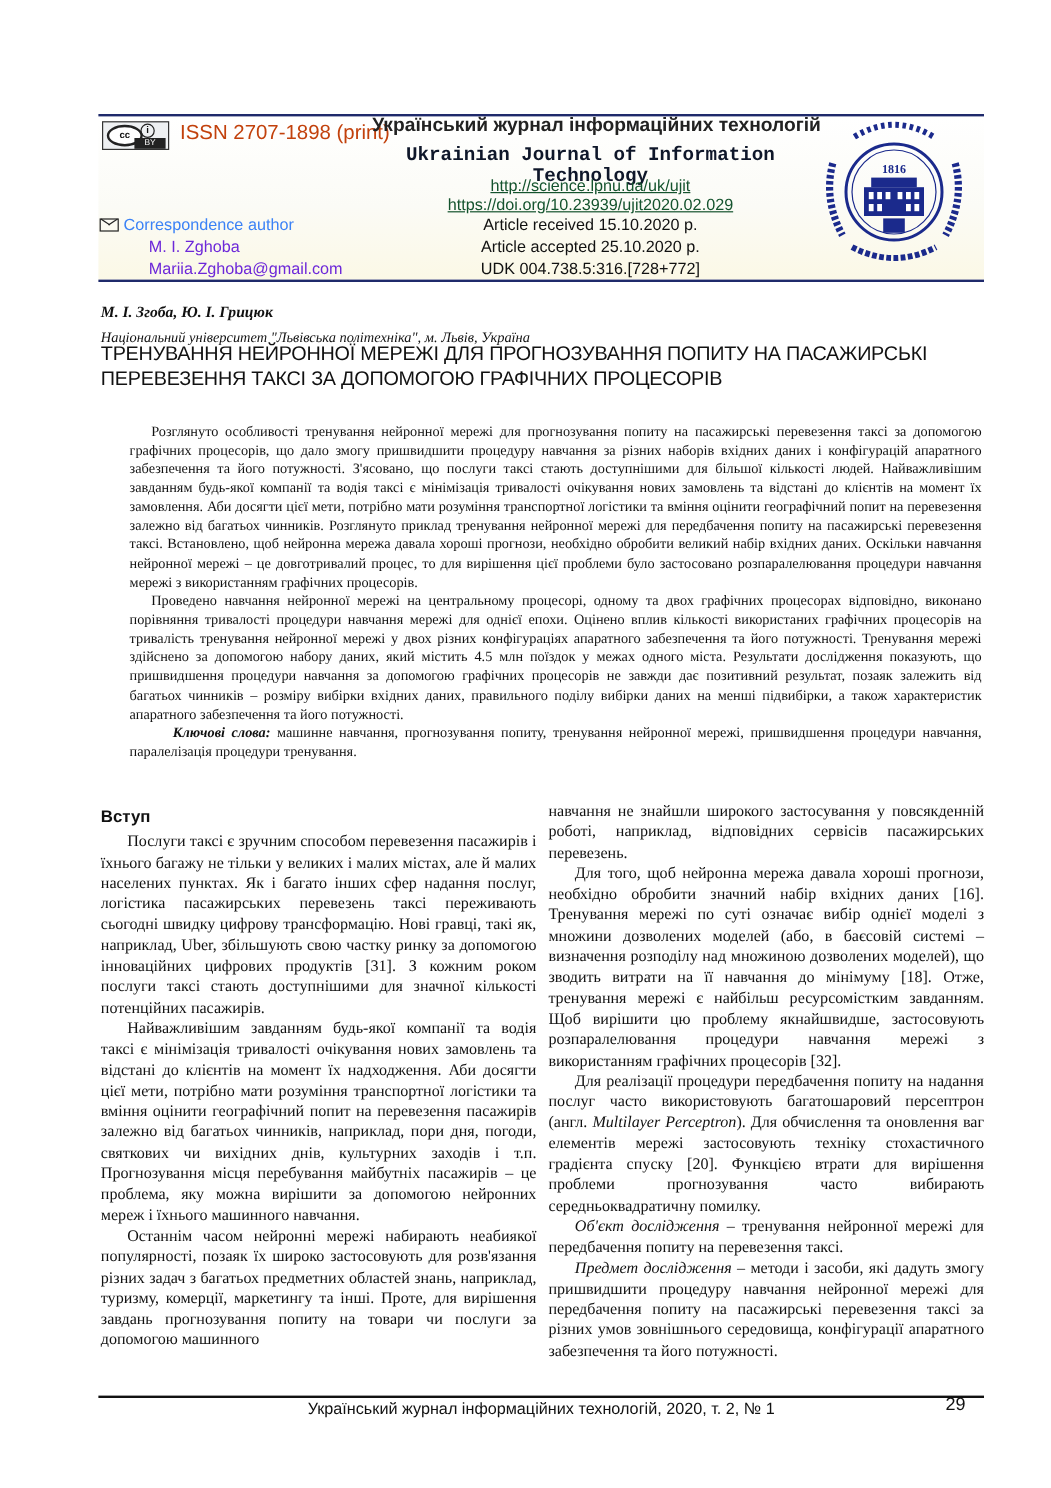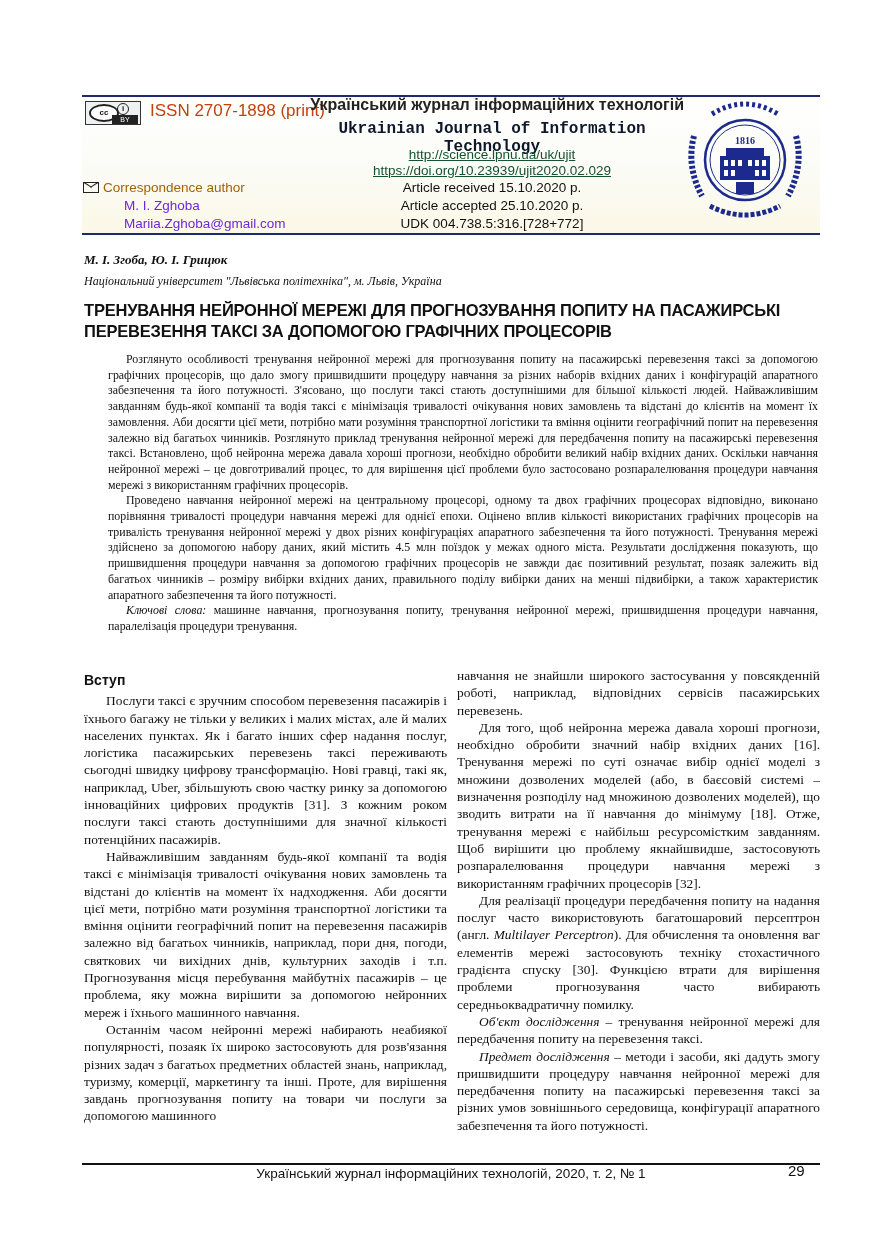--- a/index.html
+++ b/index.html
@@ -14,33 +14,33 @@
   .cc .c1 { position:absolute; left:3px; top:2px; width:30px; height:18px; border:2px solid #222; border-radius:50%; box-sizing:border-box;
     font:bold 8px "Liberation Sans",sans-serif; text-align:center; line-height:14px; background:#fff; }
   .cc .c2 { position:absolute; left:31px; top:1px; width:12px; height:12px; border:1.5px solid #222; border-radius:50%; box-sizing:border-box;
     font:bold 8px "Liberation Sans",sans-serif; text-align:center; line-height:9px; }
   .cc .by { position:absolute; left:26px; top:13px; width:26px; height:9px; background:#222; color:#fff; font:7px "Liberation Sans",sans-serif; text-align:center; line-height:9px; }
   .issn { left:150px; top:101px; font-size:17px; color:#c2410c; }
   .jt-uk { left:300px; top:96px; width:384px; text-align:right; font-size:16px; font-weight:bold; color:#222; }
   .jt-en { left:300px; top:120px; width:384px; text-align:center; font-size:16px; font-weight:bold; color:#0f172a;font-family:Liberation Mono, monospace; }
   .link { color:#14532d; text-decoration:underline; font-size:13.5px; }
   .hcenter { left:300px; width:384px; text-align:center; font-size:13.5px; color:#111; }
-  .corr { left:83px; top:180px; font-size:13.5px; color:#a16207; }
+  .corr { left:83px; top:180px; font-size:13.5px; color:#3b82f6; }
   .corr .env { display:inline-block; width:16px; height:11px; border:1.3px solid #222; position:relative; vertical-align:-1px; margin-right:4px; box-sizing:border-box; }
   .corr .env:before, .corr .env:after { content:""; position:absolute; top:-1px; width:9px; height:1.3px; background:#222; }
   .corr .env:before { left:0; transform-origin:left; transform:rotate(33deg); }
   .corr .env:after { right:0; transform-origin:right; transform:rotate(-33deg); }
   .corr-line { left:124px; font-size:13.5px; color:#6d28d9; }
   .seal { left:680px; top:96px; width:130px; height:132px; }
   .authors { left:84px; top:252px; font-size:13px; font-weight:bold; font-style:italic; }
   .affil { left:84px; top:274px; font-size:12px; font-style:italic; }
-  .title { left:84px; top:300px; width:740px; font-size:16.5px; font-weight:bold; line-height:21px; letter-spacing:-0.2px; }
+  .title { left:84px; top:285px; width:740px; font-size:16.5px; font-weight:normal; line-height:21px; letter-spacing:-0.2px; }
   .abstract { left:108px; top:352px; width:710px; font-size:11.9px; line-height:15.7px; text-align:justify; }
   .abstract p { margin:0; text-indent:18px; }
-  .abstract .kw { font-weight:normal; font-style:italic; }
+  .abstract .kw { font-weight:bold; font-style:italic;margin-left:18px; }
   .col { font-size:13.4px; line-height:17.3px; text-align:justify; width:363px; }
   .col p { margin:0; text-indent:22px; }
   .col .h { font-weight:bold; font-size:14px; margin:0 0 3px 0; text-indent:0; }
   .col-left { left:84px; top:672px; }
   .col-right { left:457px; top:667px; }
   .foot-rule { position:absolute; left:82px; top:1163px; width:738px; height:2px; background:#111; }
   .footer { left:82px; top:1166px; width:738px; text-align:center; font-size:13.5px; }
   .pageno { left:788px; top:1162px; font-size:15px; }
 </style>
 </head>
@@ -111,20 +111,20 @@
 <div class="abs serif col col-left">
   <p class="h sans">Вступ</p>
   <p>Послуги таксі є зручним способом перевезення пасажирів і їхнього багажу не тільки у великих і малих містах, але й малих населених пунктах. Як і багато інших сфер надання послуг, логістика пасажирських перевезень таксі переживають сьогодні швидку цифрову трансформацію. Нові гравці, такі як, наприклад, Uber, збільшують свою частку ринку за допомогою інноваційних цифрових продуктів [31]. З кожним роком послуги таксі стають доступнішими для значної кількості потенційних пасажирів.</p>
   <p>Найважливішим завданням будь-якої компанії та водія таксі є мінімізація тривалості очікування нових замовлень та відстані до клієнтів на момент їх надходження. Аби досягти цієї мети, потрібно мати розуміння транспортної логістики та вміння оцінити географічний попит на перевезення пасажирів залежно від багатьох чинників, наприклад, пори дня, погоди, святкових чи вихідних днів, культурних заходів і т.п. Прогнозування місця перебування майбутніх пасажирів – це проблема, яку можна вирішити за допомогою нейронних мереж і їхнього машинного навчання.</p>
   <p>Останнім часом нейронні мережі набирають неабиякої популярності, позаяк їх широко застосовують для розв'язання різних задач з багатьох предметних областей знань, наприклад, туризму, комерції, маркетингу та інші. Проте, для вирішення завдань прогнозування попиту на товари чи послуги за допомогою машинного</p>
 </div>
 
 <div class="abs serif col col-right">
   <p style="text-indent:0">навчання не знайшли широкого застосування у повсякденній роботі, наприклад, відповідних сервісів пасажирських перевезень.</p>
   <p>Для того, щоб нейронна мережа давала хороші прогнози, необхідно обробити значний набір вхідних даних [16]. Тренування мережі по суті означає вибір однієї моделі з множини дозволених моделей (або, в баєсовій системі – визначення розподілу над множиною дозволених моделей), що зводить витрати на її навчання до мінімуму [18]. Отже, тренування мережі є найбільш ресурсомістким завданням. Щоб вирішити цю проблему якнайшвидше, застосовують розпаралелювання процедури навчання мережі з використанням графічних процесорів [32].</p>
-  <p><span>Для реалізації процедури передбачення попиту на надання послуг часто використовують багатошаровий персептрон (англ. </span><i>Multilayer Perceptron</i><span>). Для обчислення та оновлення ваг елементів мережі застосовують техніку стохастичного градієнта спуску [30]. Функцією втрати для вирішення проблеми прогнозування часто вибирають середньоквадратичну помилку.</span></p>
+  <p><span>Для реалізації процедури передбачення попиту на надання послуг часто використовують багатошаровий персептрон (англ. </span><i>Multilayer Perceptron</i><span>). Для обчислення та оновлення ваг елементів мережі застосовують техніку стохастичного градієнта спуску [20]. Функцією втрати для вирішення проблеми прогнозування часто вибирають середньоквадратичну помилку.</span></p>
   <p><i>Об'єкт дослідження</i><span> – тренування нейронної мережі для передбачення попиту на перевезення таксі.</span></p>
   <p><i>Предмет дослідження</i><span> – методи і засоби, які дадуть змогу пришвидшити процедуру навчання нейронної мережі для передбачення попиту на пасажирські перевезення таксі за різних умов зовнішнього середовища, конфігурації апаратного забезпечення та його потужності.</span></p>
 </div>
 
 <div class="foot-rule"></div>
 <div class="abs sans footer">Український журнал інформаційних технологій, 2020, т. 2, № 1</div>
 <div class="abs sans pageno">29</div>
 
 </body></html>

